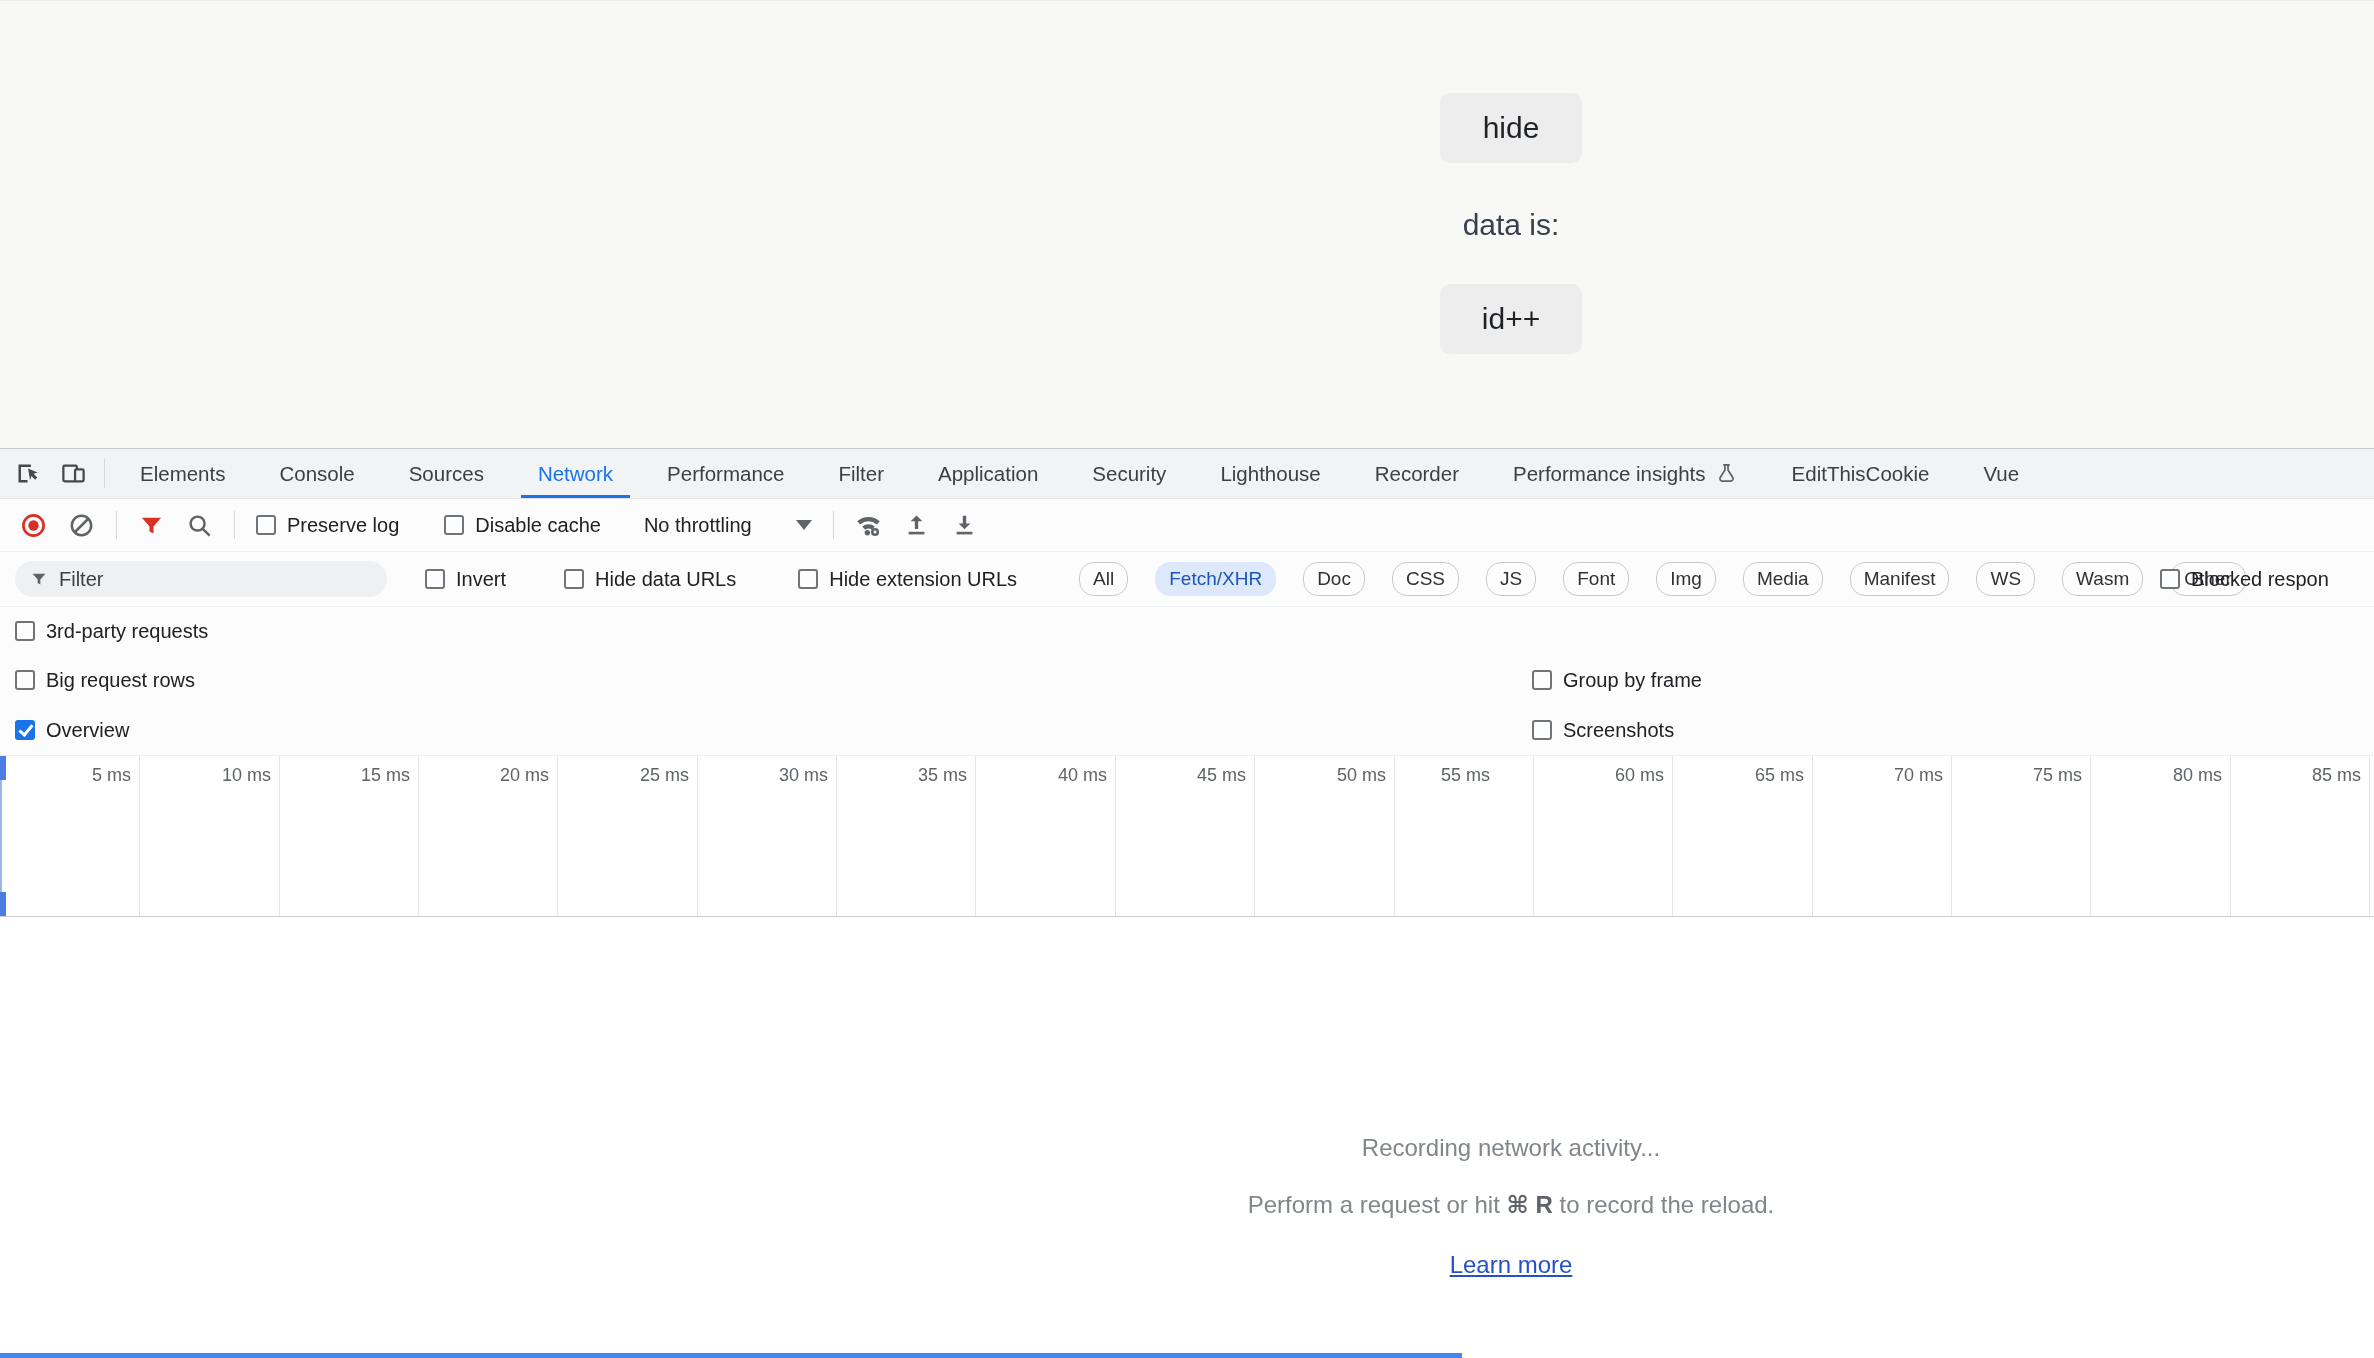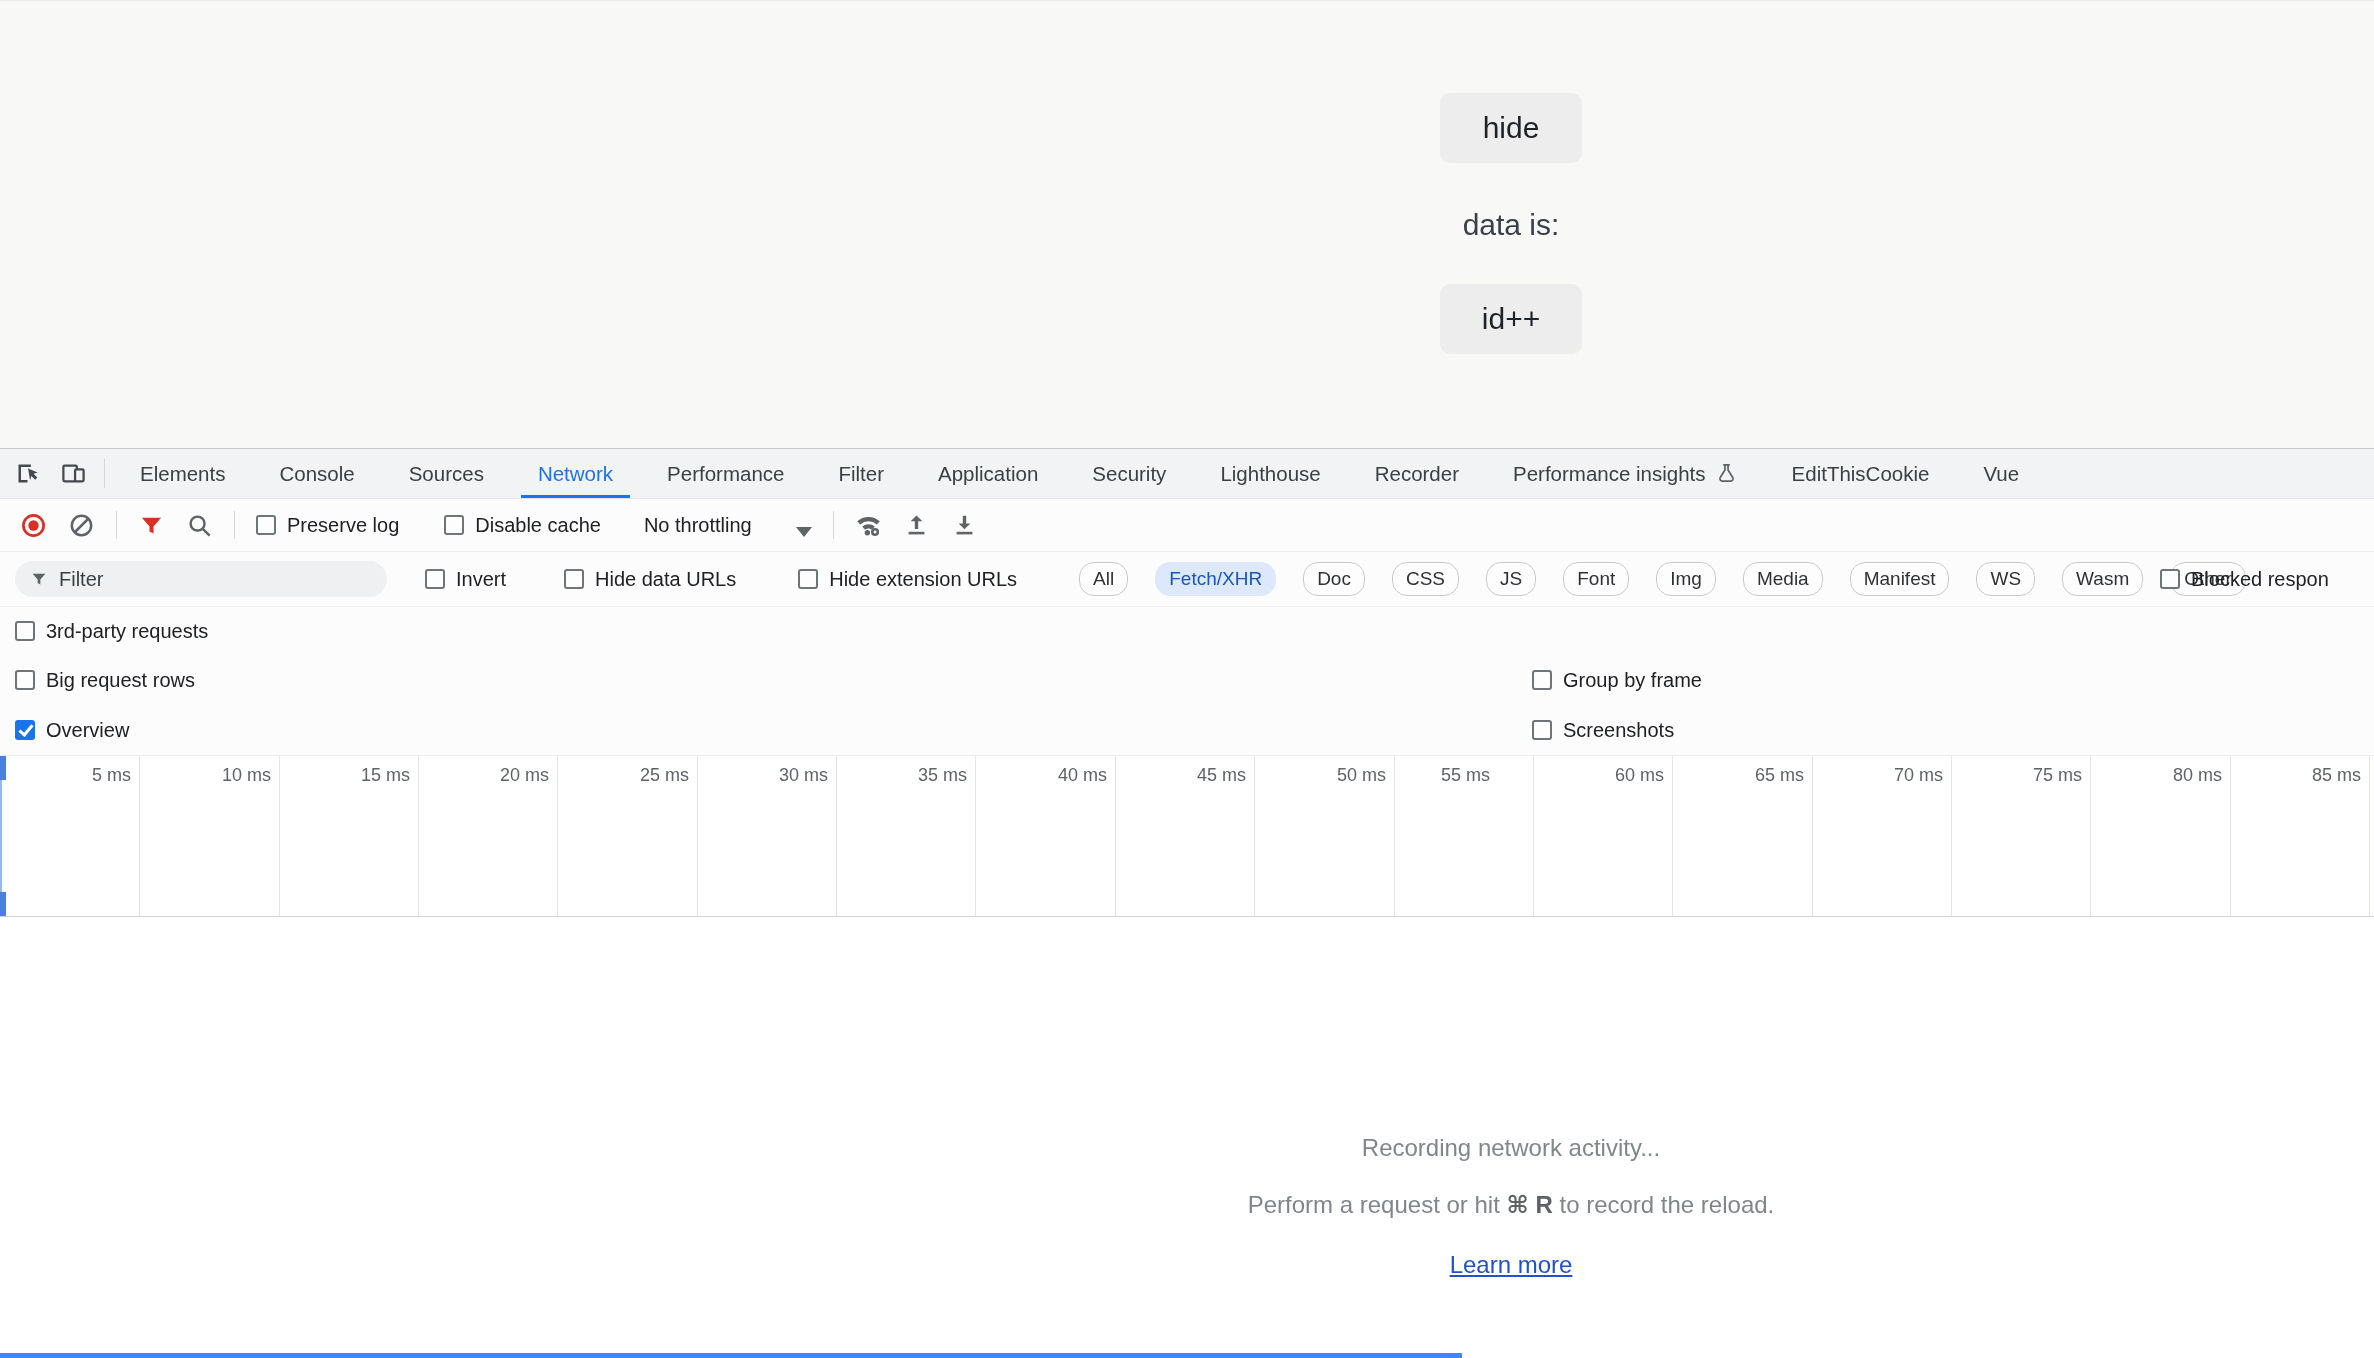--- a/index.html
+++ b/index.html
@@ -191,21 +191,21 @@
     </span>
     <span class="tsep"></span>
     <label class="cb-item">
       <span class="cb"></span>
       <span class="cb-label">Preserve log</span>
     </label>
     <label class="cb-item" style="margin-left:24px;">
       <span class="cb"></span>
       <span class="cb-label">Disable cache</span>
     </label>
-    <div class="throttle" style="margin-left:22px;align-items:flex-end;">
+    <div class="throttle" style="margin-left:22px;">
       <span>No throttling</span>
       <span class="caret-down"></span>
     </div>
     <span class="tsep"></span>
     <span class="tool-icon">
       <svg viewBox="0 0 24 24">
           <path d="M2 8.2a15.2 15.2 0 0 1 20 0l-2.6 2.9a11.2 11.2 0 0 0-14.8 0z" fill="#5f6368"></path>
           <path d="M6.4 12.8a9 9 0 0 1 11.2 0l-2.6 2.9a5.2 5.2 0 0 0-6 0z" fill="#5f6368"></path>
           <circle cx="11" cy="18.4" r="2.4" fill="#5f6368"></circle>
           <circle cx="17.8" cy="17.8" r="3.6" fill="#5f6368"></circle>

